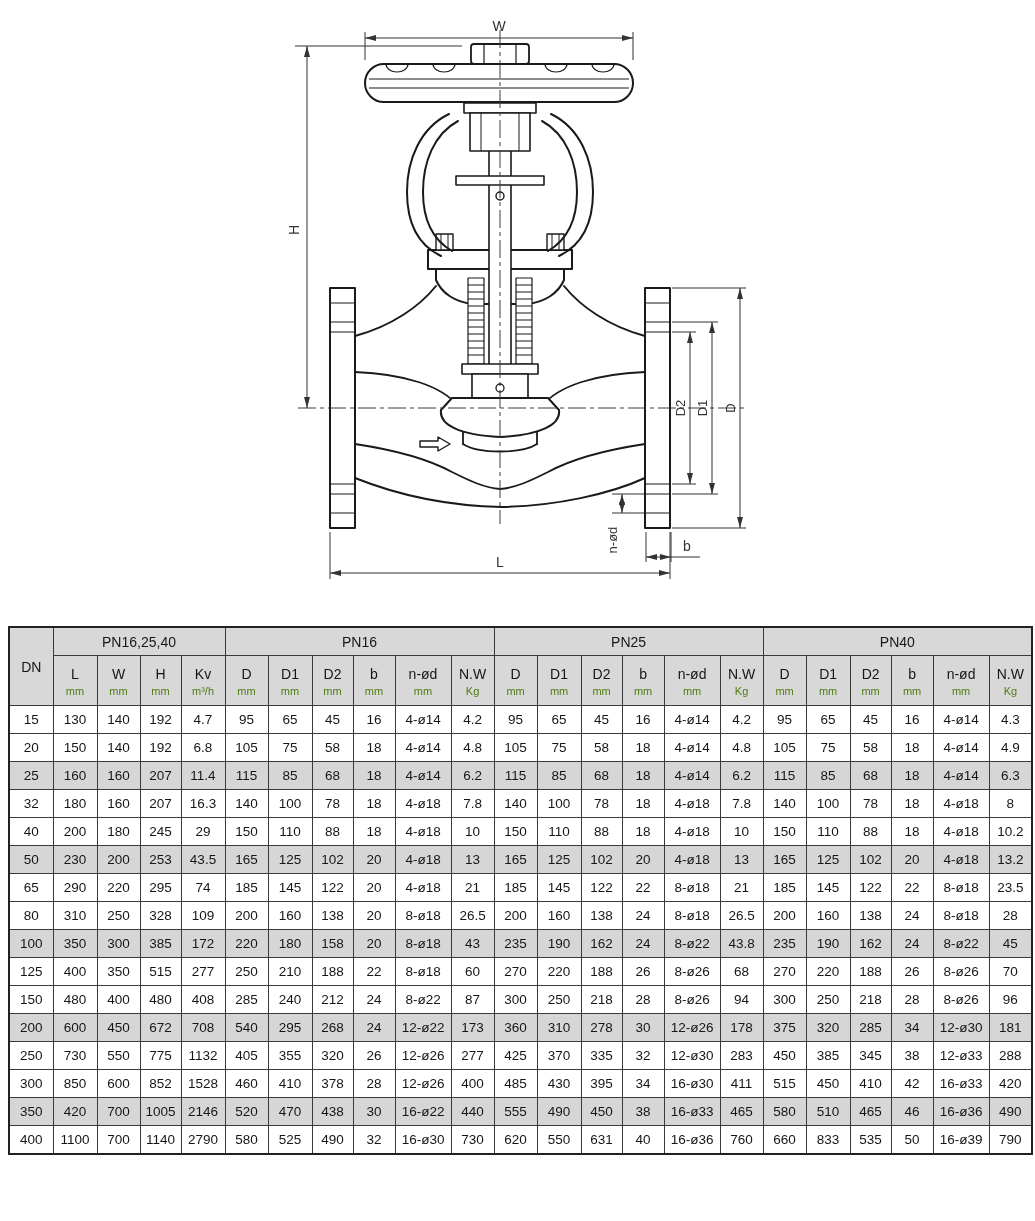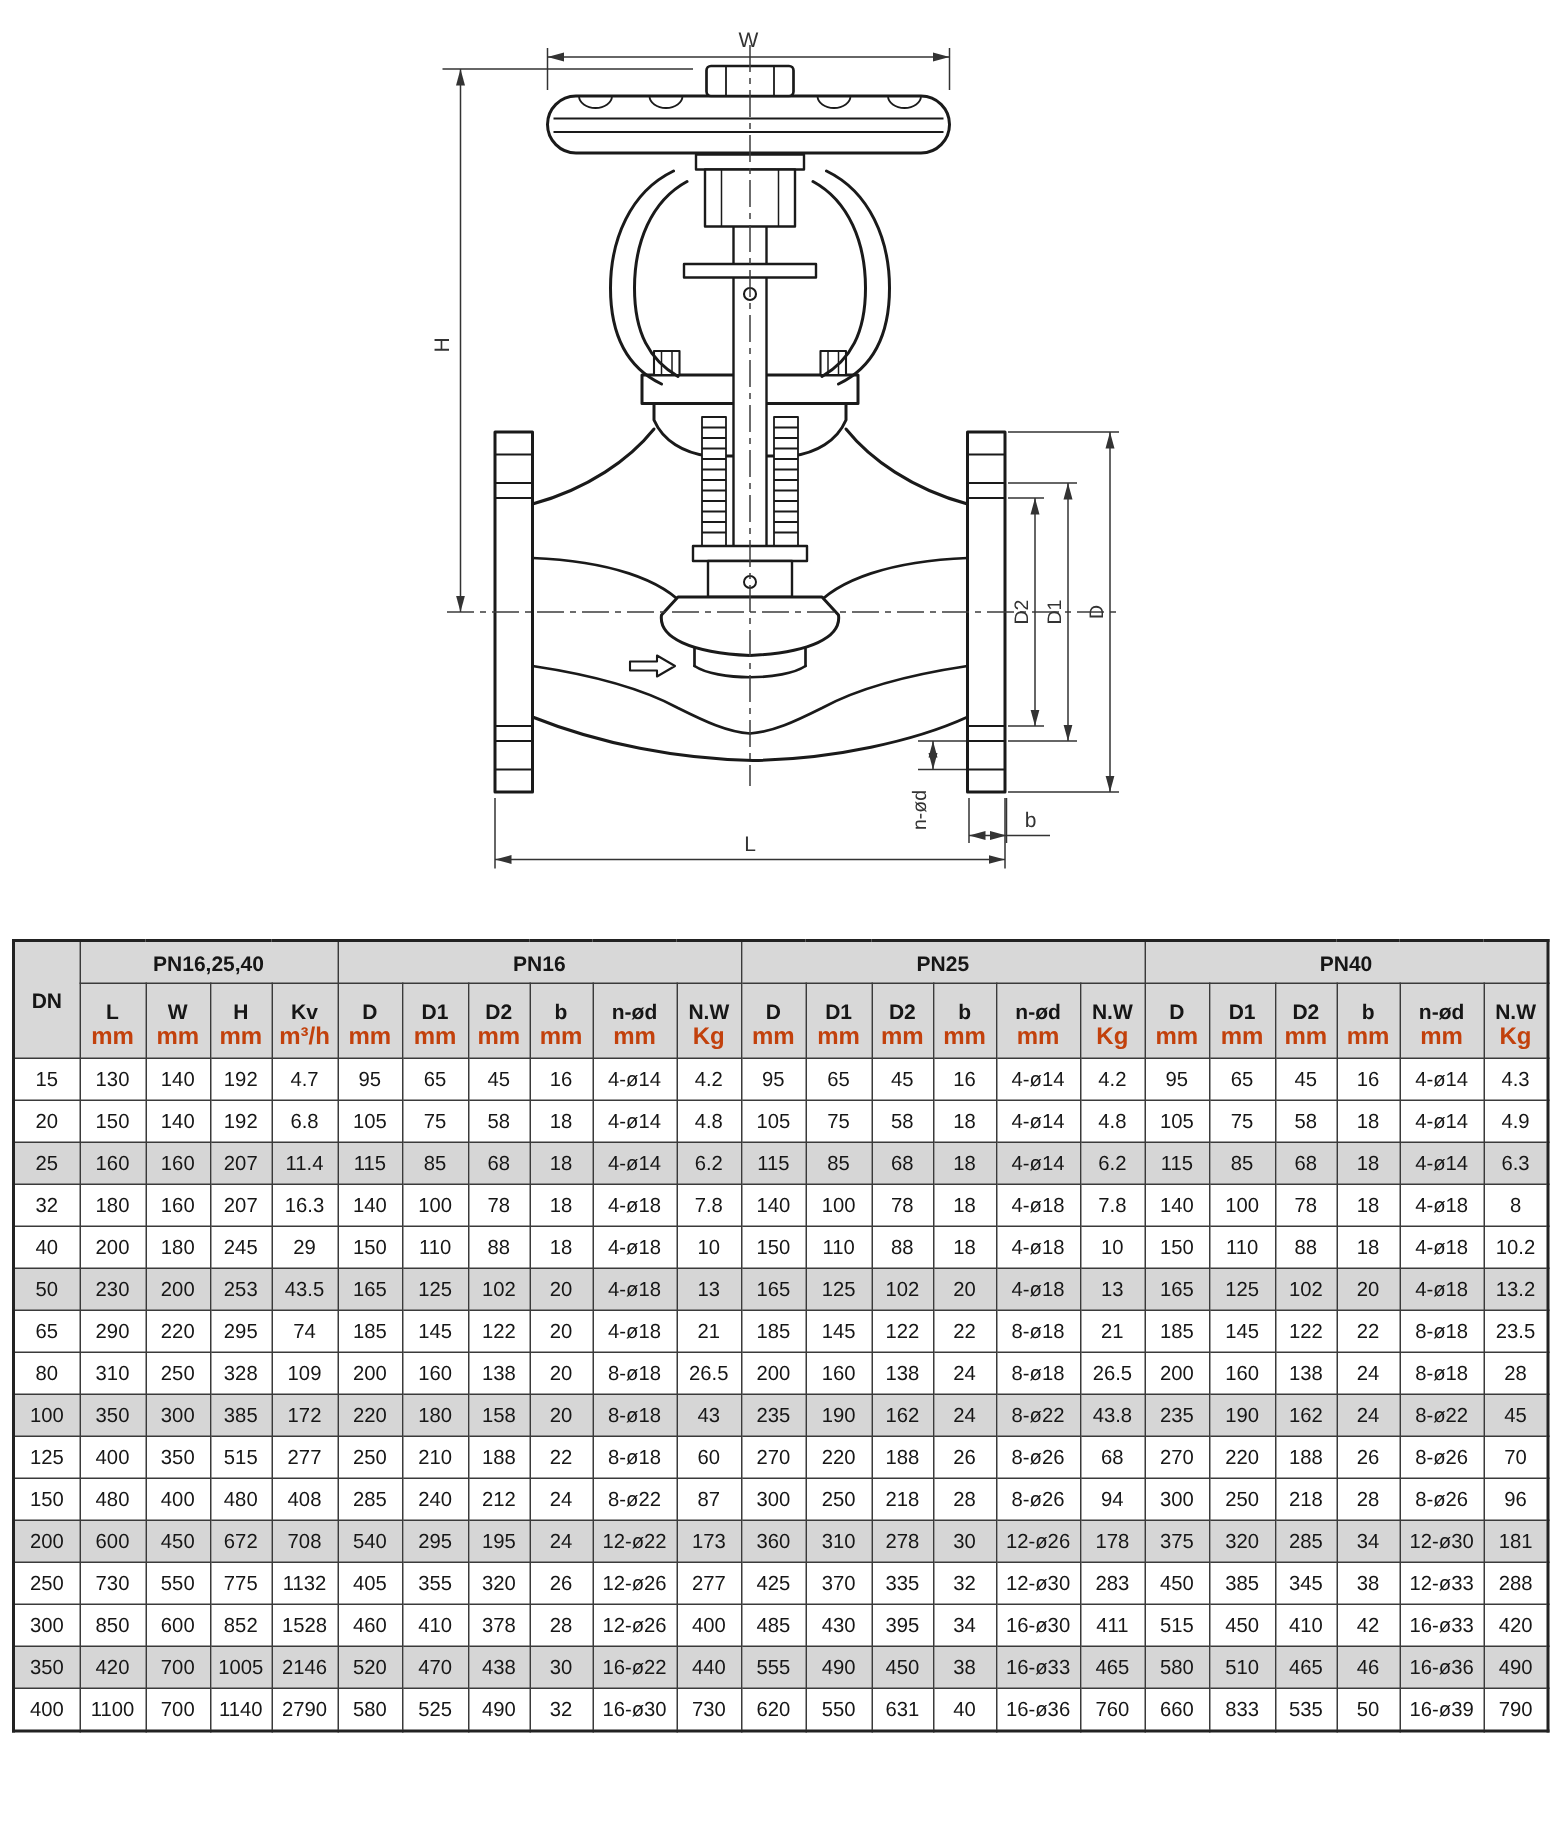--- a/index.html
+++ b/index.html
@@ -4,24 +4,24 @@
 <style>
   html,body{margin:0;padding:0;background:#ffffff;}
   body{width:1035px;height:1221px;overflow:hidden;font-family:"Liberation Sans",sans-serif;color:#111;}
   .drawing-area{position:relative;width:1035px;height:610px;}
   svg text{font-family:"Liberation Sans",sans-serif;fill:#333;}
   table.dim{border-collapse:collapse;table-layout:fixed;width:1020px;margin:16px 0 0 8px;border:2px solid #222;}
   table.dim th, table.dim td{
     border:1px solid #3a3a3a;text-align:center;vertical-align:middle;
     padding:0;font-size:13.5px;white-space:nowrap;overflow:hidden;height:27px;color:#161616;
   }
-  table.dim thead th{background:#d8d8d8;font-weight:bold;font-size:14px;}
+  table.dim thead th{background:#d8d8d8;font-weight:normal;font-size:14px;}
   table.dim thead tr.cols th{height:49px;}
   .cl{font-size:14px;line-height:18px;padding-top:4px;}
-  .cu{font-size:16px;line-height:17px;color:#c2410c;}
+  .cu{font-size:11px;line-height:17px;color:#4d7c0f;}
   tr.shaded td{background:#d6d6d6;}
 </style>
 </head>
 <body>
 
 <div class="drawing-area">
 <svg width="1035" height="610" viewBox="0 0 1035 610">
   <defs>
     <marker id="arr" viewBox="0 0 12 8" markerWidth="12" markerHeight="8" refX="11" refY="4" orient="auto-start-reverse">
       <path d="M0,1 L11,4 L0,7 Z" fill="#333"></path>
@@ -590,21 +590,21 @@
         <td>96</td>
       </tr>
       <tr class="shaded">
         <td>200</td>
         <td>600</td>
         <td>450</td>
         <td>672</td>
         <td>708</td>
         <td>540</td>
         <td>295</td>
-        <td>195</td>
+        <td>268</td>
         <td>24</td>
         <td>12-ø22</td>
         <td>173</td>
         <td>360</td>
         <td>310</td>
         <td>278</td>
         <td>30</td>
         <td>12-ø26</td>
         <td>178</td>
         <td>375</td>

